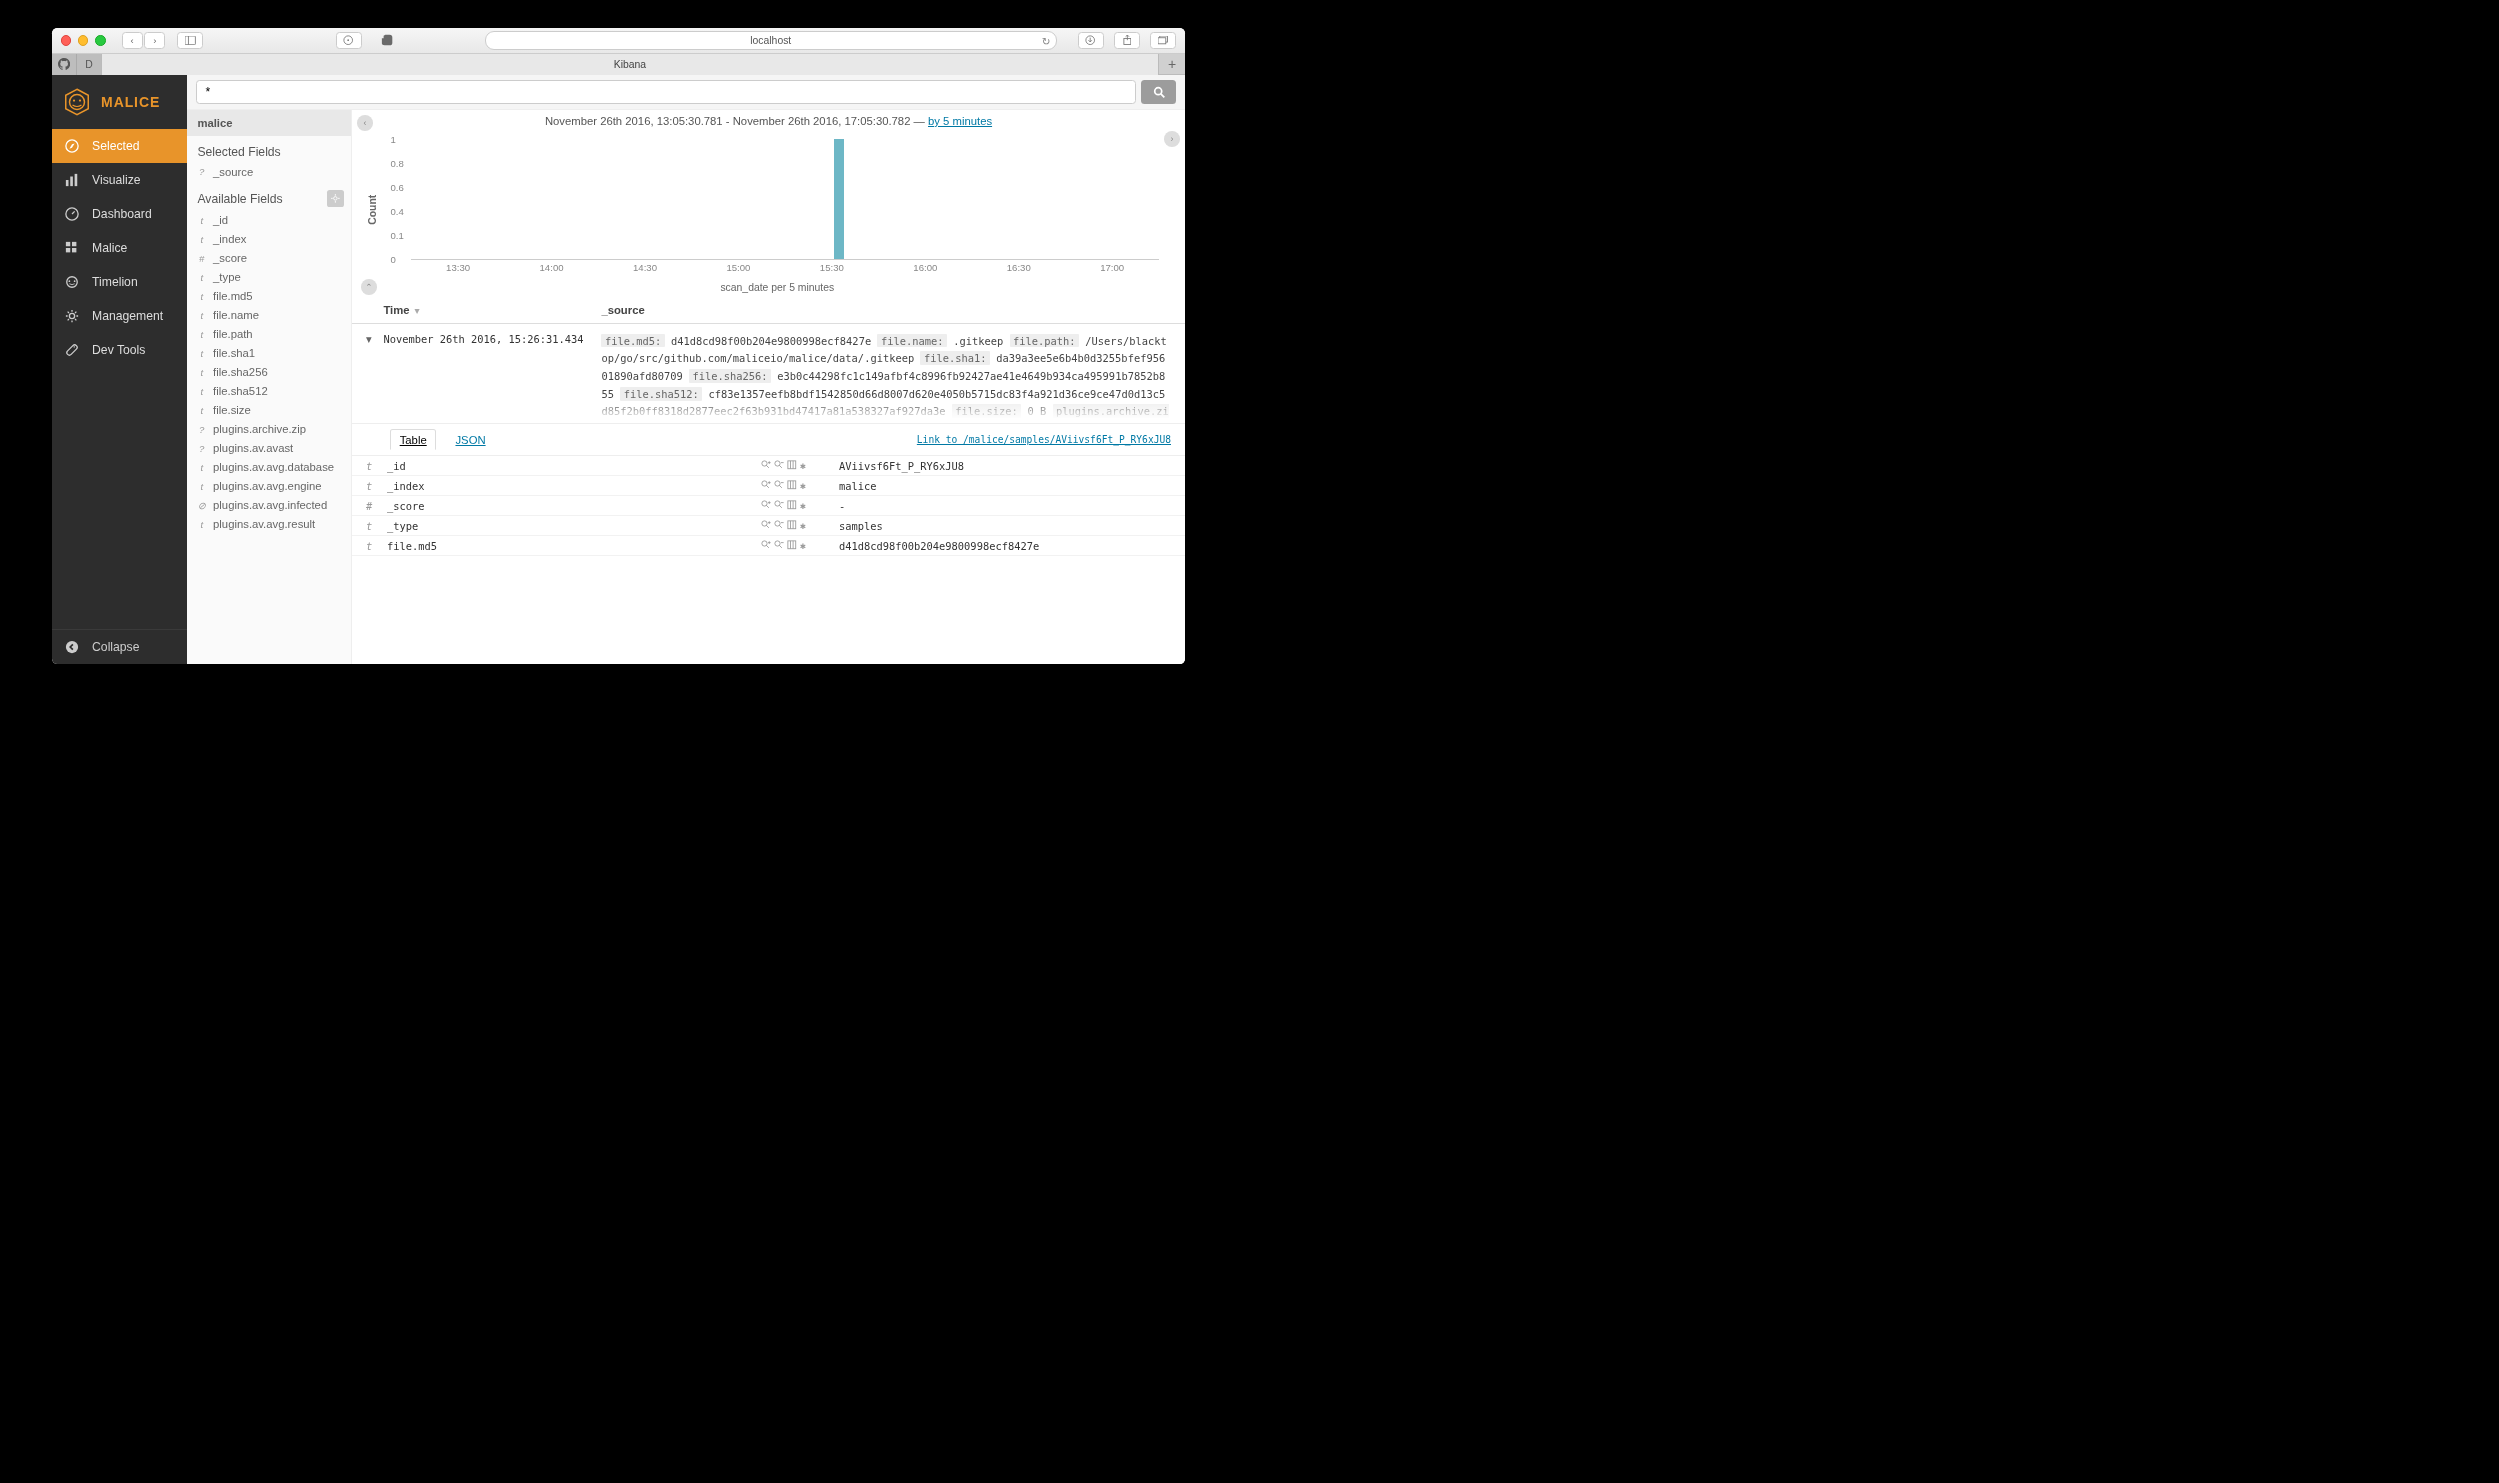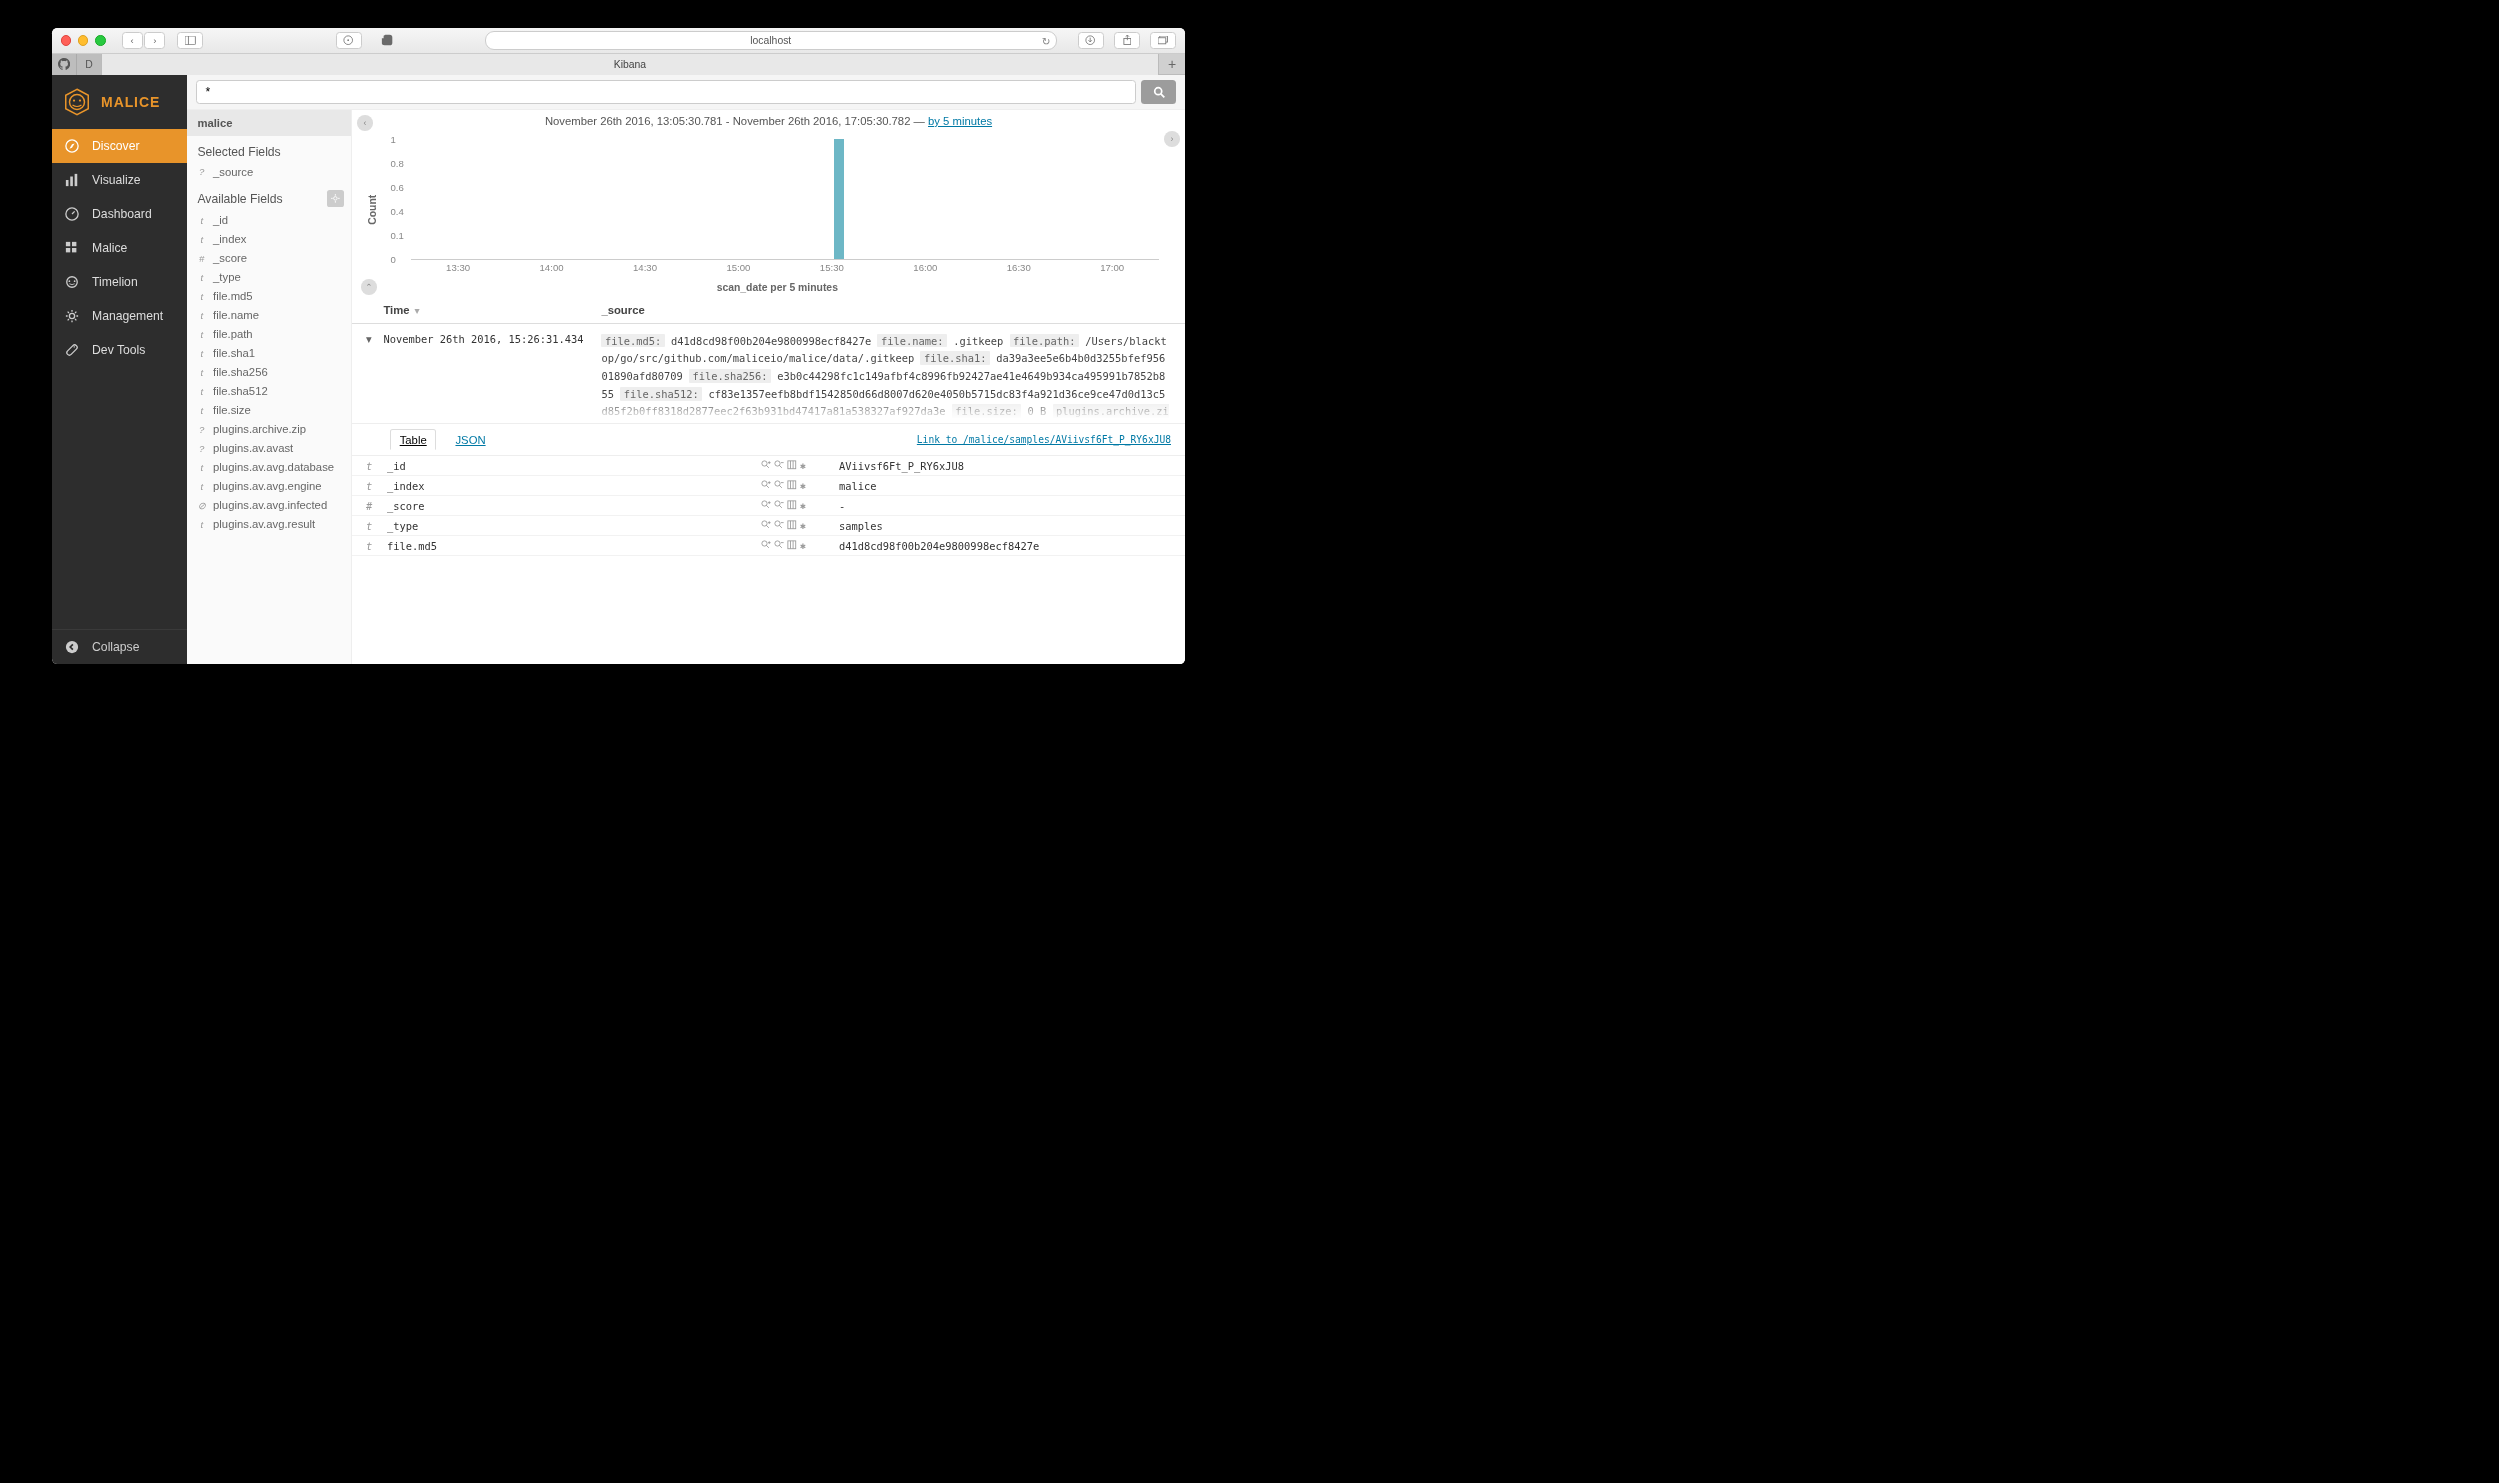--- a/index.html
+++ b/index.html
@@ -51,21 +51,21 @@
 .results { flex: 1; overflow-y: auto; position: relative; }
 .timerange-header { text-align: center; padding: 5.2px; font-size: 11.3px; color: #555; position: relative; }
 .timerange-header a { color: #0079a5; text-decoration: underline; }
 .circ-btn { width: 15.7px; height: 15.7px; border-radius: 50%; background: #ddd; color: #888; display: inline-flex; align-items: center; justify-content: center; font-size: 8.7px; position: absolute; }
 .histogram { height: 161px; position: relative; margin: 0 17.4px 3.5px 35px; }
 .y-axis-label { position: absolute; left: -30px; top: 50%; transform: rotate(-90deg) translateX(8.7px); font-size: 10.4px; color: #666; font-weight: 600; }
 .chart-area { position: absolute; left: 24.4px; right: 8.7px; top: 7px; bottom: 33px; border-bottom: 0.9px solid #ccc; }
 .y-tick { position: absolute; left: -21px; font-size: 9.6px; color: #888; transform: translateY(50%); }
 .x-tick { position: absolute; bottom: -14px; font-size: 9.6px; color: #888; transform: translateX(-50%); }
 .bar { position: absolute; bottom: 0; background: #6db7c6; }
-.x-axis-label { position: absolute; bottom: 0; left: 50%; transform: translateX(-50%); font-size: 10.4px; color: #666; font-weight: 700; }
+.x-axis-label { position: absolute; bottom: 0; left: 50%; transform: translateX(-50%); font-size: 10.4px; color: #666; font-weight: 400; }
 .doc-table { width: 100%; }
 .doc-header { display: flex; border-bottom: 0.9px solid #ddd; padding: 7px 14px; font-size: 11.3px; font-weight: 600; color: #444; }
 .col-expand { width: 17.4px; }
 .col-time { width: 218px; }
 .col-source { flex: 1; }
 .doc-row { display: flex; padding: 8.7px 14px 3.5px; font-size: 11.3px; border-bottom: 0.9px solid #eee; }
 .doc-row .col-time { font-family: Menlo, monospace; font-size: 10.4px; color: #333; }
 .source-content { font-family: Menlo, monospace; font-size: 10.4px; color: #444; line-height: 1.7; word-break: break-all; max-height: 87px; overflow: hidden; position: relative; }
 .source-content::after { content: ""; position: absolute; bottom: 0; left: 0; right: 0; height: 21px; background: linear-gradient(transparent, #fff); }
 .kv-key { background: #eee; padding: 0.9px 3.5px; border-radius: 1px; color: #666; }
@@ -168,21 +168,21 @@
         <span class="logo-text">MALICE</span>
       </div>
       <div class="nav">
         <div class="nav-item active">
           <span class="nav-icon">
               <svg width="14" height="14" viewBox="0 0 16 16">
                 <circle cx="8" cy="8" r="7" fill="none" stroke="#fff" stroke-width="1.5"></circle>
                 <path d="M5 11 L8 6 L11 5 L8 10 Z" fill="#fff"></path>
               </svg>
             </span>
-          <span>Discover</span>
+          <span>Selected</span>
         </div>
         <div class="nav-item">
           <span class="nav-icon">
               <svg width="14" height="14" viewBox="0 0 16 16">
                 <rect x="1" y="8" width="3" height="7" fill="#ccc"></rect>
                 <rect x="6" y="4" width="3" height="11" fill="#ccc"></rect>
                 <rect x="11" y="1" width="3" height="14" fill="#ccc"></rect>
               </svg>
             </span>
           <span>Visualize</span>

